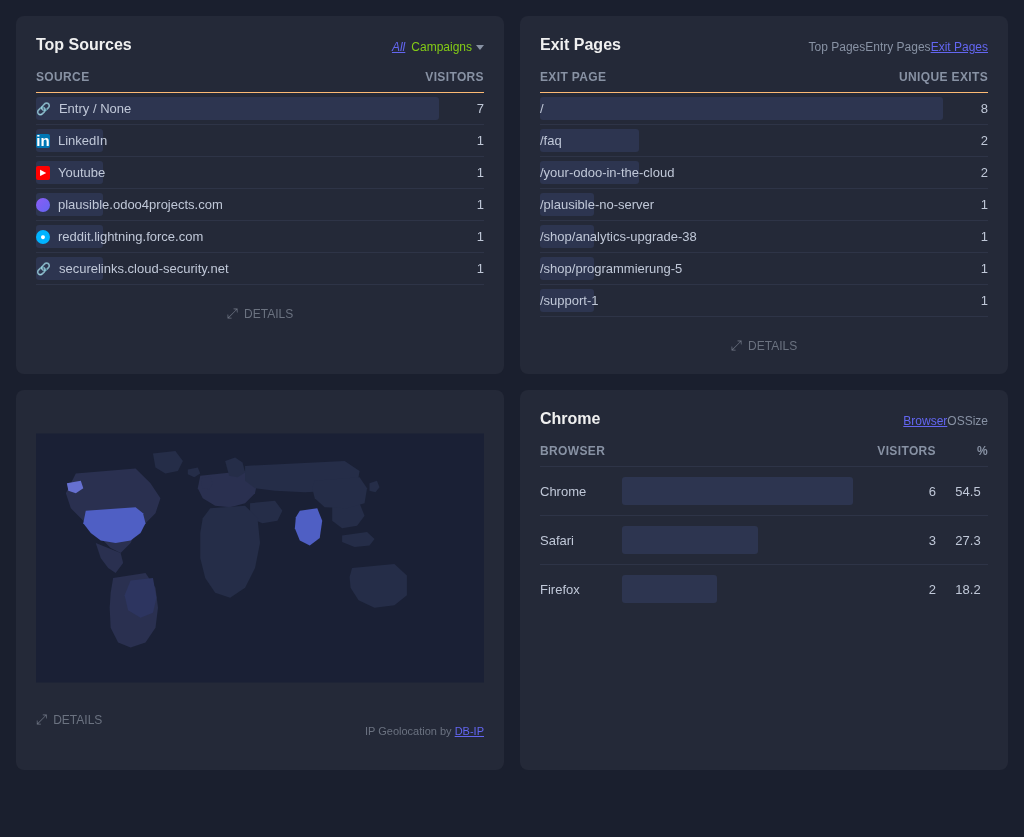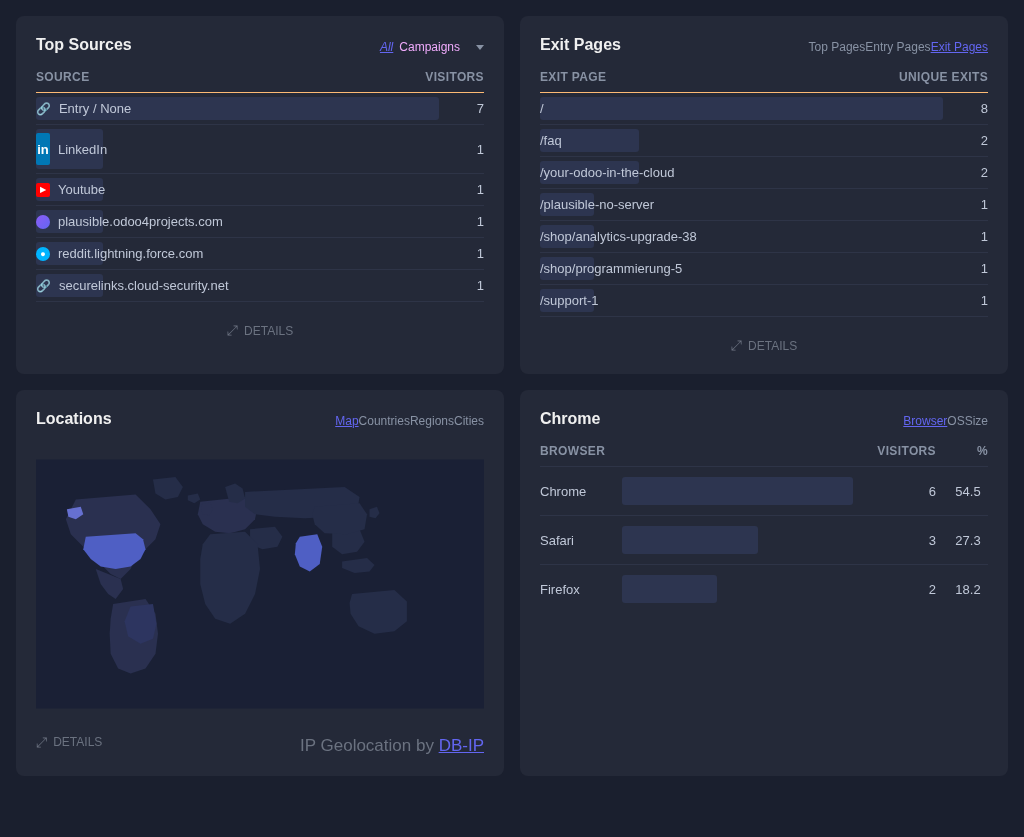--- a/index.html
+++ b/index.html
@@ -54,25 +54,25 @@
       gap: 6px;
       font-size: 12px;
     }
     .filter-all {
       color: #6366f1;
       text-decoration: underline;
       cursor: pointer;
       font-style: italic;
     }
     .filter-campaigns {
-      color: #f0abfc;
+      color: #84cc16;
       cursor: pointer;
       display: flex;
       align-items: center;
-      gap: 14px;
+      gap: 2px;
     }
     .chevron-down {
       display: inline-block;
       width: 0;
       height: 0;
       border-left: 4px solid transparent;
       border-right: 4px solid transparent;
       border-top: 5px solid #8892a4;
       margin-left: 2px;
     }
@@ -125,26 +125,26 @@
       font-size: 13px;
     }
     .icon-link {
       color: #8892a4;
       font-size: 12px;
     }
     .icon-linkedin {
       background: #0077b5;
       color: white;
       width: 14px;
-      height: 32px;
+      height: 14px;
       border-radius: 2px;
       display: inline-flex;
       align-items: center;
       justify-content: center;
-      font-size: 13px;
+      font-size: 15px;
       font-weight: 700;
     }
     .icon-youtube {
       background: #ff0000;
       color: white;
       width: 14px;
       height: 14px;
       border-radius: 2px;
       display: inline-flex;
       align-items: center;
@@ -192,24 +192,24 @@
       height: 280px;
       position: relative;
       overflow: hidden;
       margin-top: 8px;
     }
     .map-svg {
       width: 100%;
       height: 100%;
     }
     .ip-geo-text {
-      font-size: 17px;
+      font-size: 11px;
       color: #6b7280;
       text-align: center;
-      margin-top: 8px;
+      margin-top: 23px;
     }
     .ip-geo-text a {
       color: #6366f1;
       text-decoration: underline;
     }
     
     .devices-table-row {
       display: flex;
       align-items: center;
       padding: 10px 0;
@@ -413,29 +413,20 @@
       <span class="row-value">1</span>
     </div>
 
     <div class="details-footer">
       <span class="expand-icon">⤢</span>
       <span>DETAILS</span>
     </div>
   </div>
 
   <div class="panel locations-panel">
-    <div class="panel-header">
-      <span class="panel-title">Locations</span>
-      <div class="panel-tabs">
-        <span class="active-tab">Map</span>
-        <span>Countries</span>
-        <span>Regions</span>
-        <span>Cities</span>
-      </div>
-    </div>
 
     <div class="map-container">
       <svg class="map-svg" viewBox="0 0 900 500" xmlns="http://www.w3.org/2000/svg">
 
         <rect width="900" height="500" fill="#1a2035"></rect>
 
         <path d="M 80 80 L 200 70 L 230 100 L 250 130 L 240 160 L 220 180 L 200 200 L 190 220 L 170 240 L 150 230 L 130 210 L 110 190 L 90 170 L 70 150 L 60 120 Z" fill="#2a3050"></path>
 
         <path d="M 100 155 L 200 148 L 215 160 L 220 180 L 210 200 L 190 215 L 160 220 L 130 215 L 110 200 L 95 180 Z" fill="#4f5fc4"></path>
 

